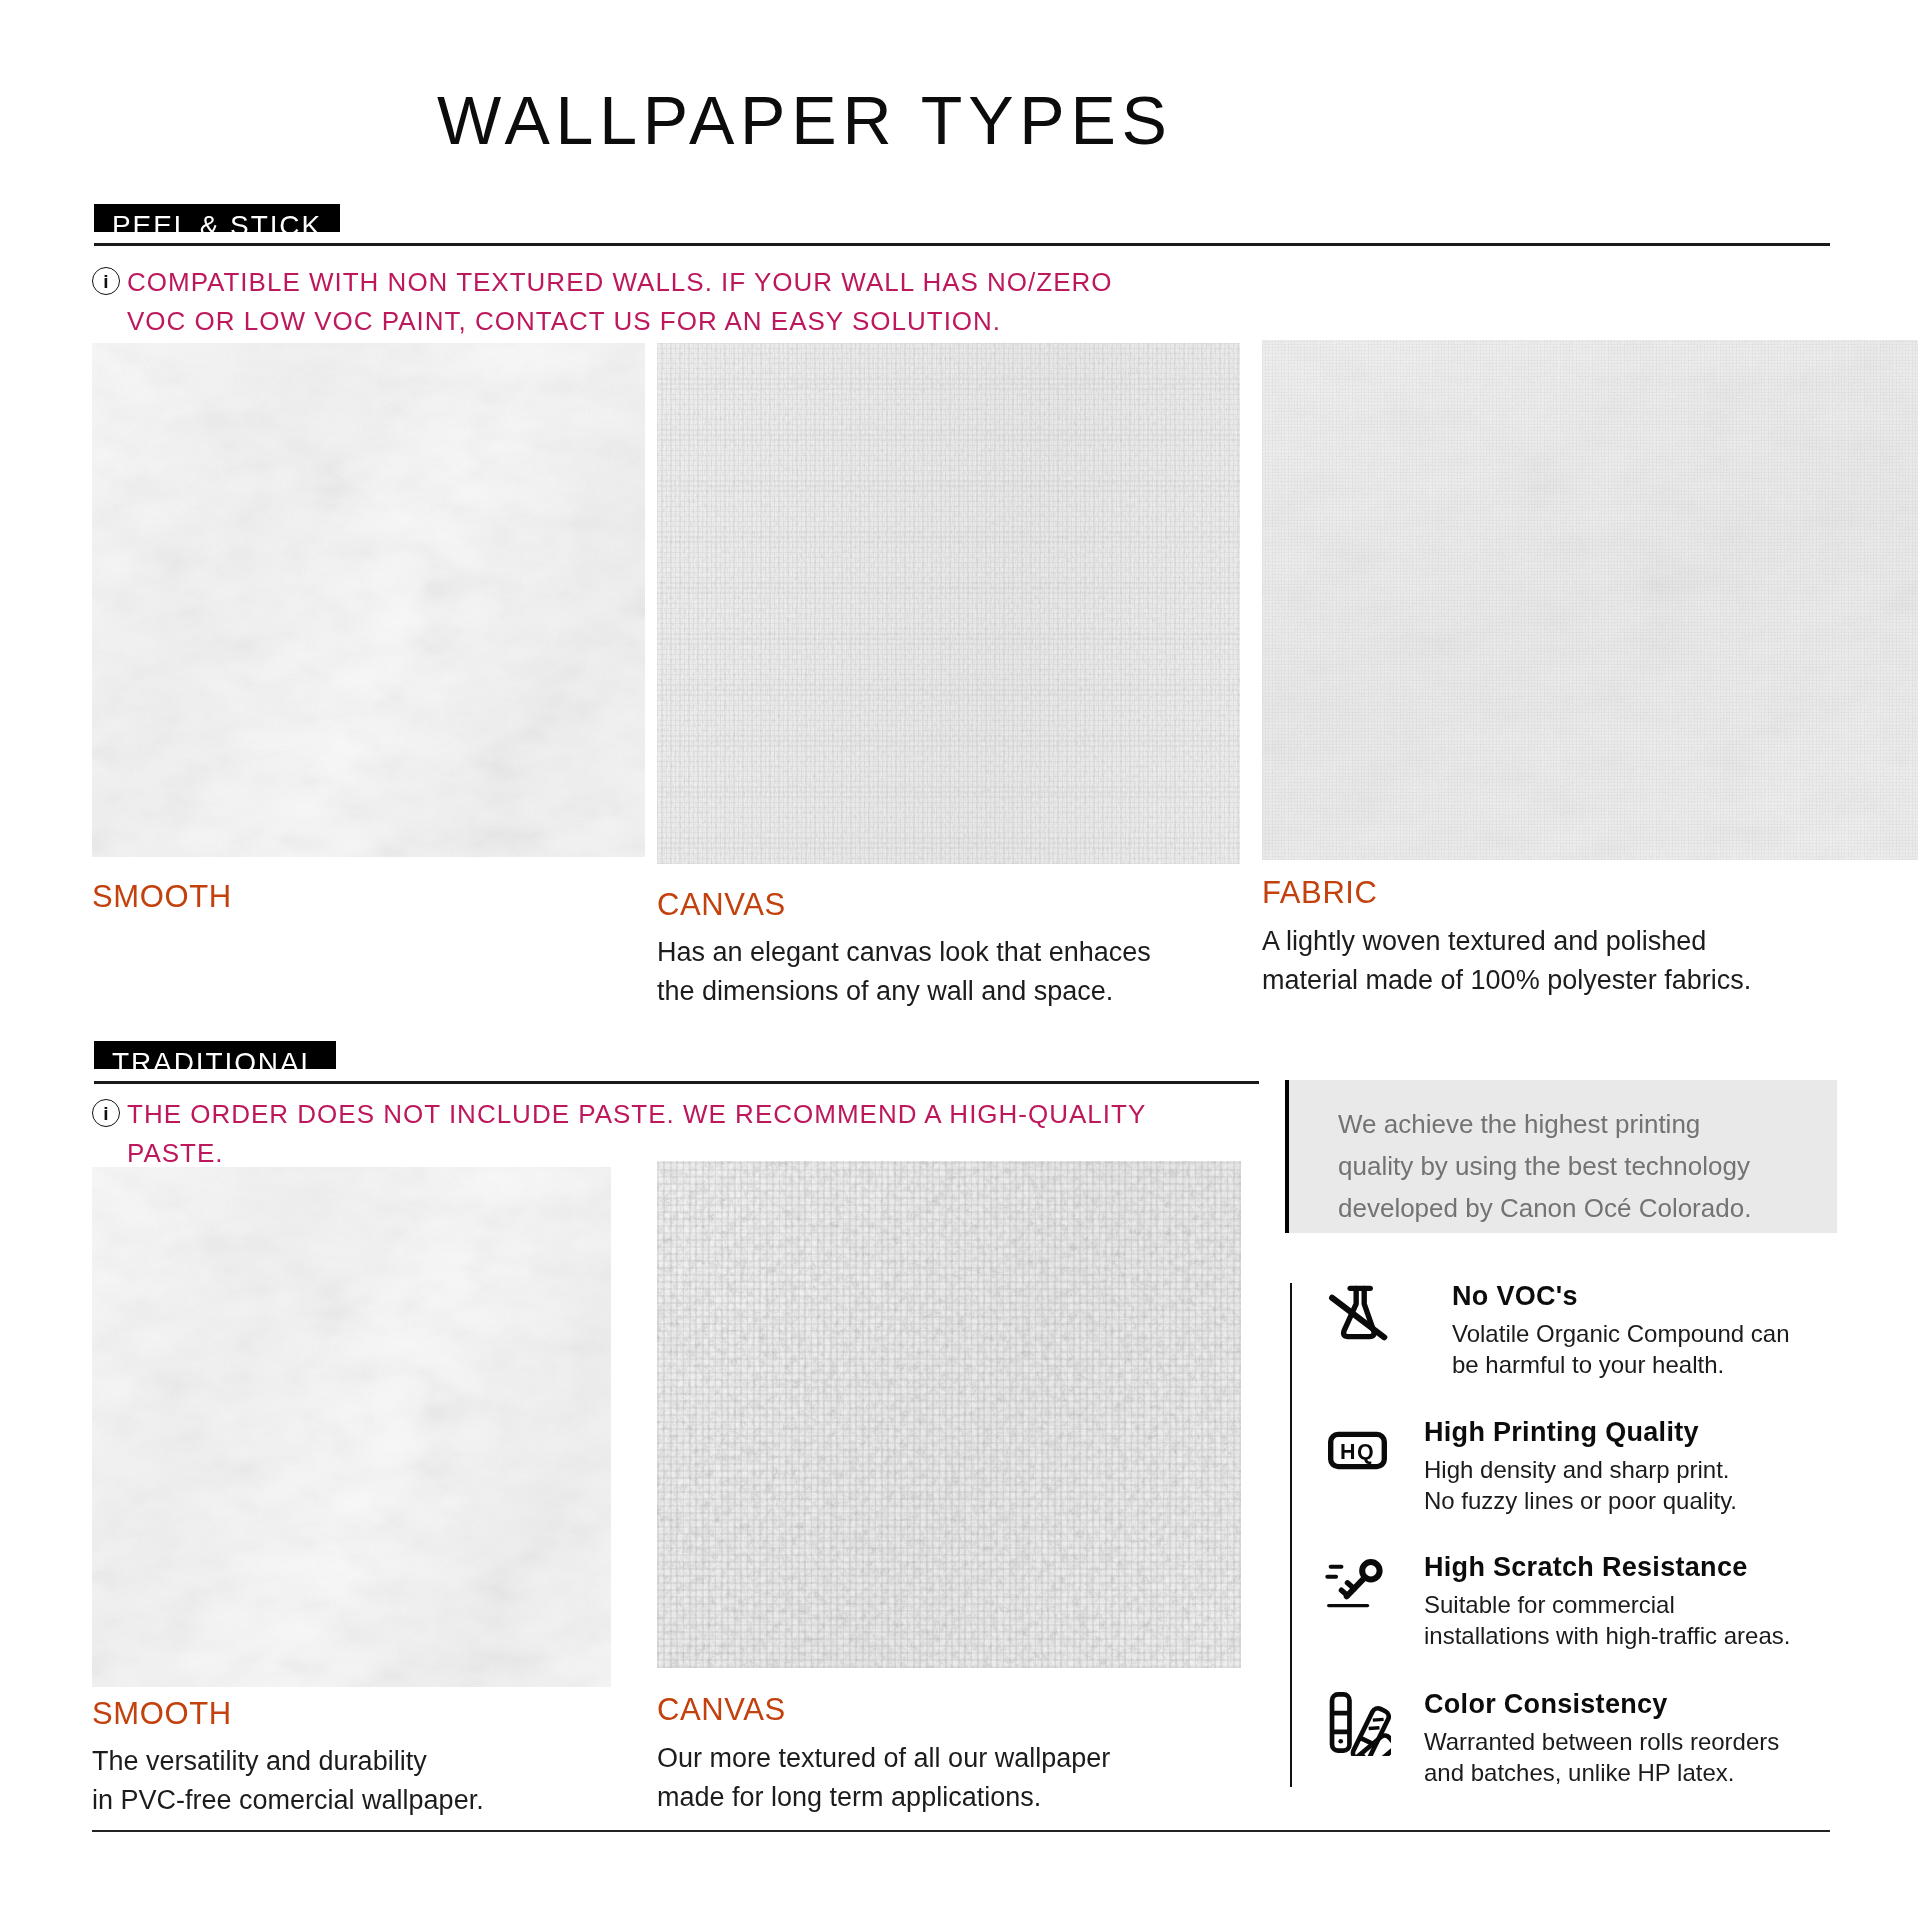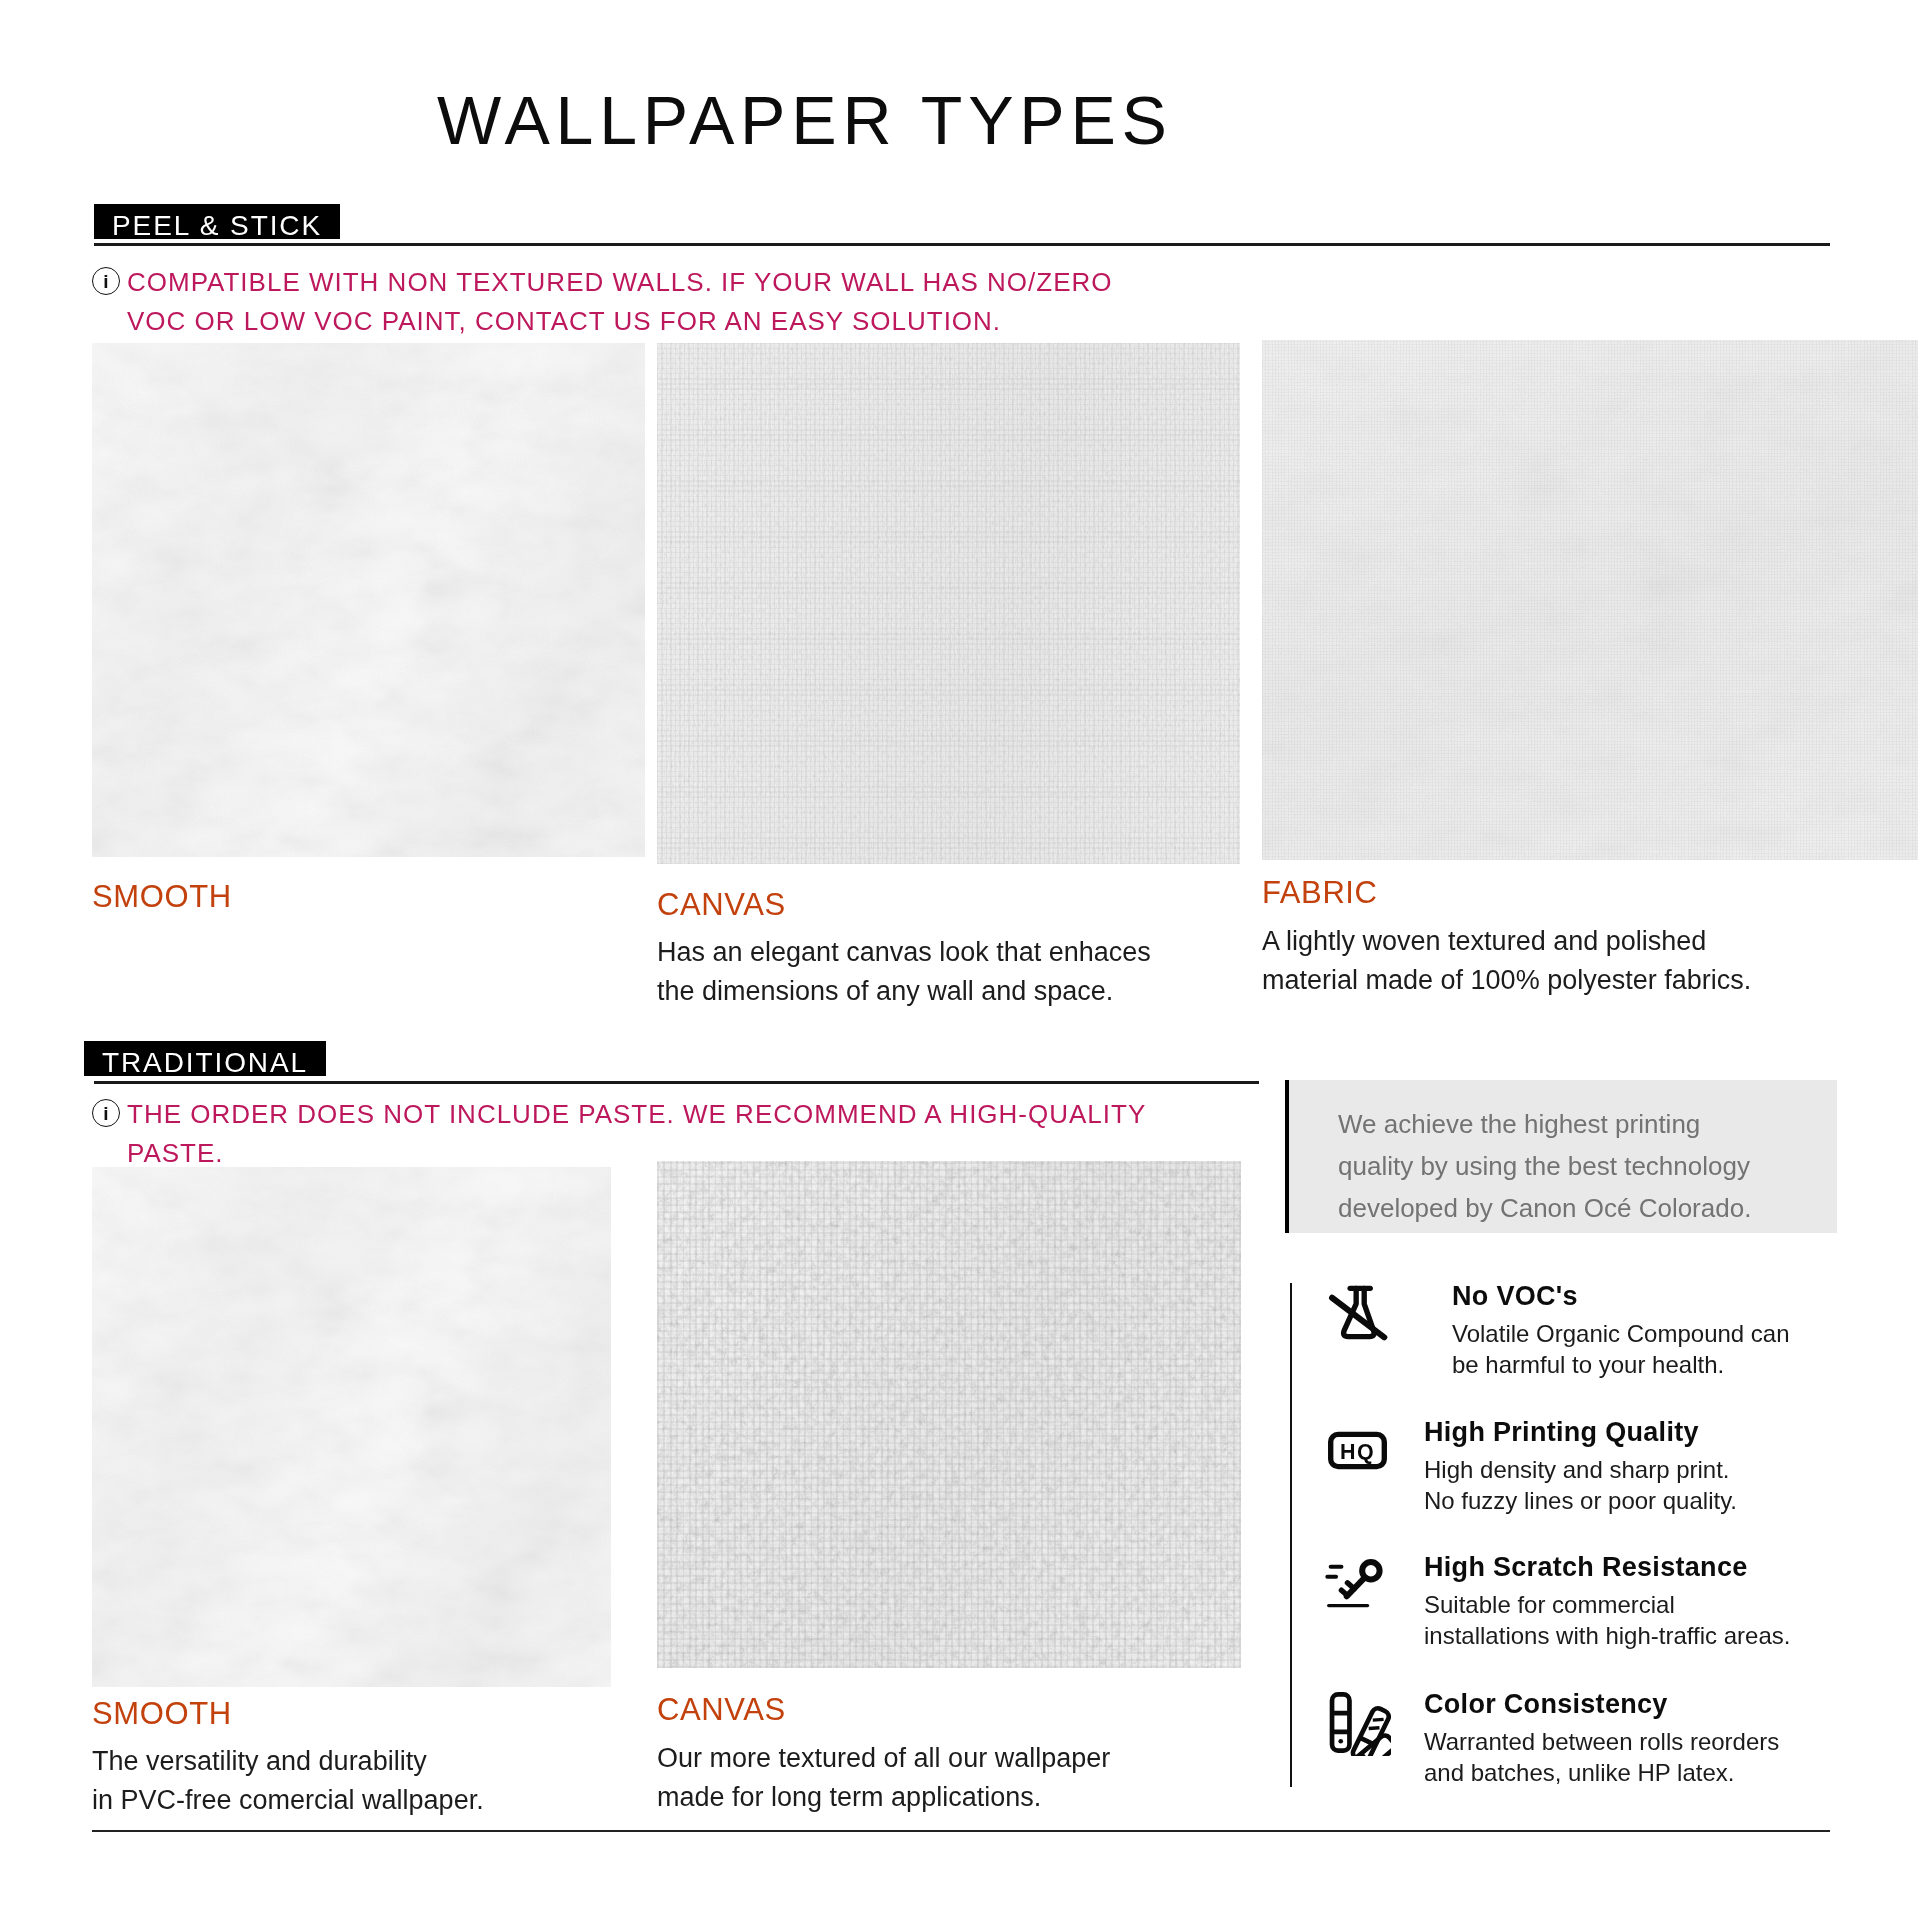--- a/index.html
+++ b/index.html
@@ -11,21 +11,21 @@
 
   
   .title{
     font-size:68px;font-weight:300;letter-spacing:5.8px;color:#0c0c0c;white-space:nowrap;
   }
 
   
   .rule{background:#1a1a1a;height:2.6px;}
   .seclabel{
     background:#000;color:#fff;font-size:28px;font-weight:500;letter-spacing:1.9px;
-    line-height:44px;height:35px;padding:0 18px;white-space:nowrap;
+    line-height:44px;height:28px;padding:0 18px;white-space:nowrap;
   }
 
   
   .inote{display:flex;align-items:flex-start;}
   .inote-icon{
     flex:0 0 auto;width:28px;height:28px;border:1.9px solid #111;border-radius:50%;
     font-size:19px;font-weight:600;line-height:28px;text-align:center;color:#111;
     margin-top:3.9px;box-sizing:border-box;
   }
   .inote-text{
@@ -160,21 +160,21 @@
           <rect width="100%" height="100%" filter="url(#f-fine)" opacity="0.7"></rect>
           <rect width="100%" height="100%" filter="url(#f-soft)" opacity="0.6"></rect>
         </svg>
     </div>
     <div class="cap" style="margin-top:15.4px;">FABRIC</div>
     <div class="desc">A lightly woven textured and polished
 material made of 100% polyester fabrics.</div>
   </div>
 
   <div class="abs rule" style="left:94px;top:1081px;width:1165px;"></div>
-  <div class="abs seclabel" style="left:84px;top:1041px;">TRADITIONAL</div>
+  <div class="abs seclabel" style="left:94px;top:1041px;">TRADITIONAL</div>
 
   <div class="abs inote" style="left:92px;top:1095px;width:1156px;">
     <span class="inote-icon">i</span>
     <span class="inote-text">THE ORDER DOES NOT INCLUDE PASTE. WE RECOMMEND A HIGH-QUALITY PASTE.</span>
   </div>
 
   <div class="card" style="left:92px;top:1167px;width:519px;">
     <div class="photo tex-smooth" style="height:520px;">
       <svg preserveAspectRatio="none" viewBox="0 0 808 810" width="519" height="520">
           <rect width="100%" height="100%" filter="url(#f-soft)"></rect>

